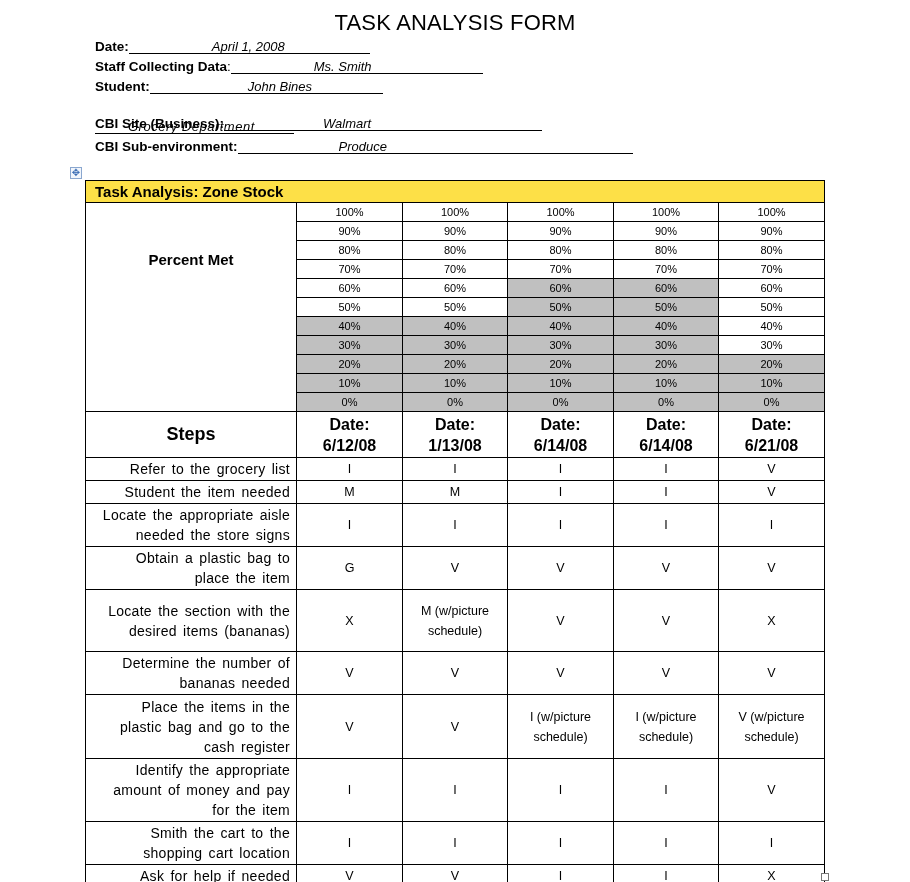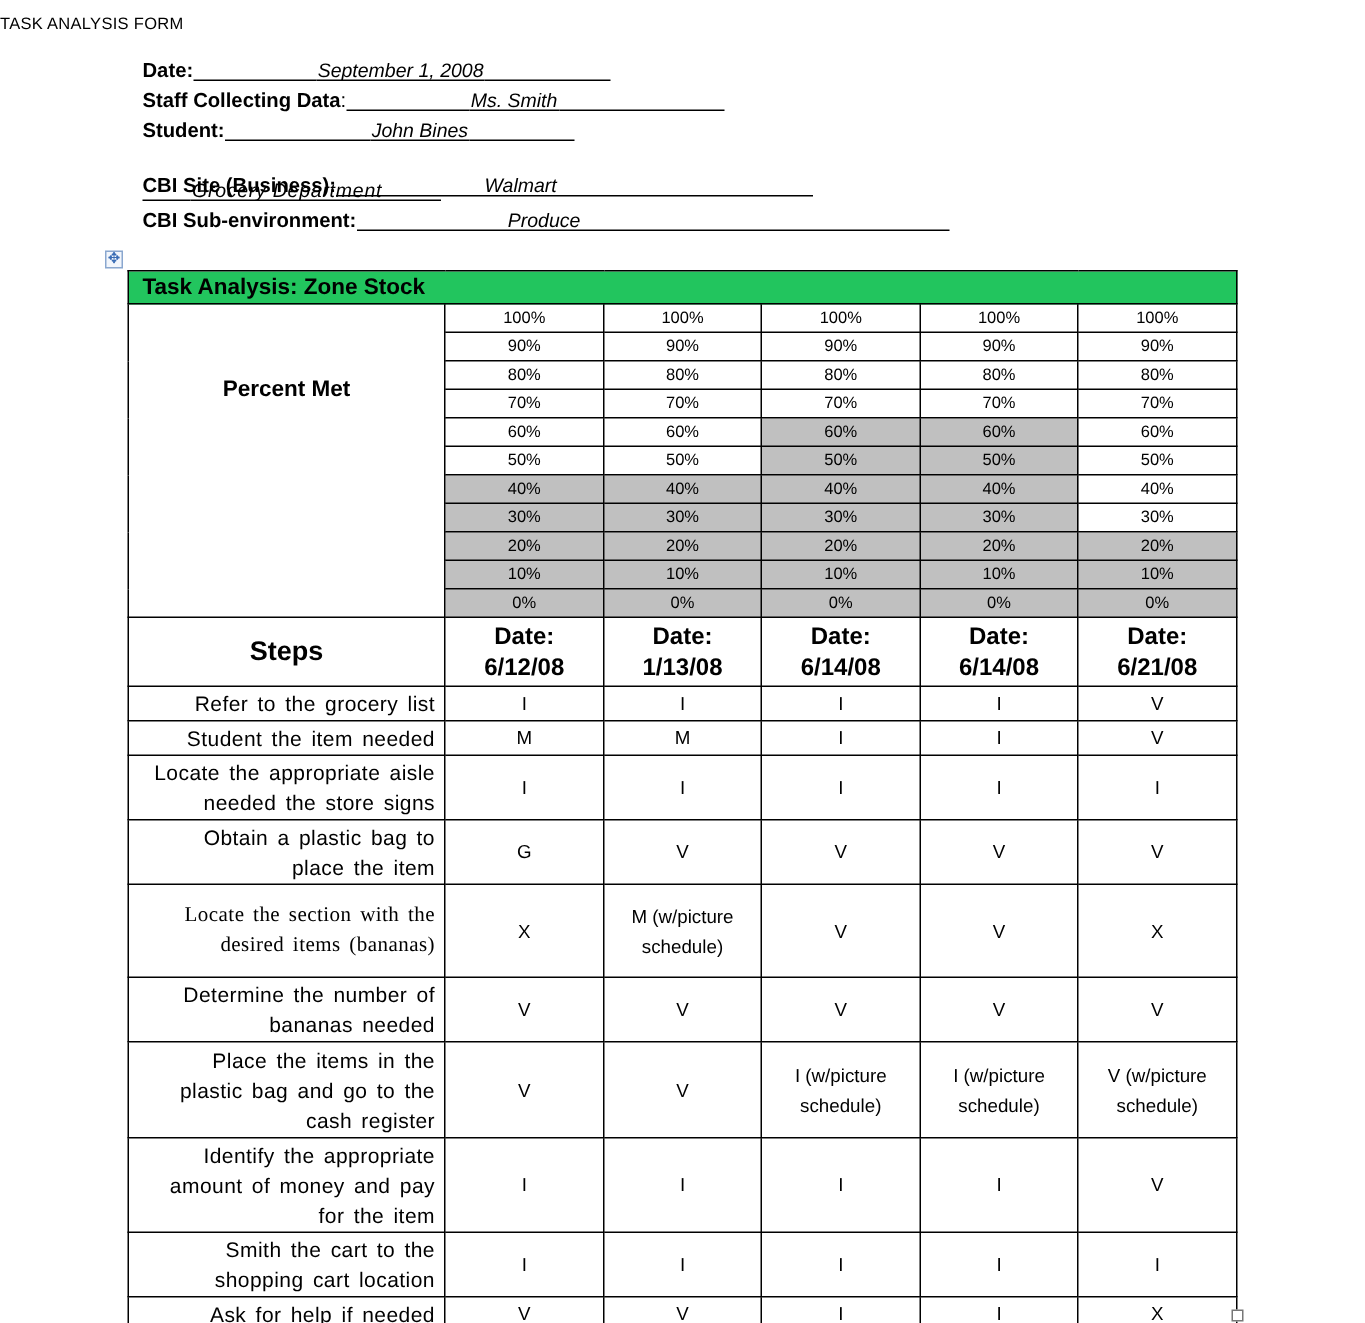--- a/index.html
+++ b/index.html
@@ -1,19 +1,19 @@
 <!DOCTYPE html>
 <html><head>
 <meta charset="utf-8">
 <style>
   html, body { margin: 0; padding: 0; background: #ffffff; }
   body { width: 910px; height: 882px; position: relative; overflow: hidden;
          font-family: "Liberation Sans", "DejaVu Sans", sans-serif; color: #000; }
-  .title { position: absolute; left: 0; width: 910px; top: 10px; 
-           font-size: 11px; letter-spacing: 0.2px; }
+  .title { position: absolute; left: 0; width: 910px; top: 10px; text-align: center;
+           font-size: 22px; letter-spacing: 0.2px; }
   .field { position: absolute; left: 95px; height: 20px; font-size: 13.5px; white-space: nowrap; display: flex; align-items: flex-end; }
   .field .lbl { font-weight: bold; }
   .field .line { display: inline-block; border-bottom: 1px solid #000; height: 14px; }
   .field .val { font-style: italic; font-size: 13px; padding: 0 1px; }
   .move-handle { position: absolute; left: 70px; top: 167px; width: 10px; height: 10px;
                  border: 1px solid #8aa7cf; background: #f2f6fc; color: #3a6db5;
                  font-size: 10px; line-height: 10px; text-align: center; }
   .resize-handle { position: absolute; left: 821px; top: 873px; width: 6px; height: 6px;
                    border: 1px solid #777; background: #fff; }
   table.ta { position: absolute; left: 85px; top: 180px; border-collapse: collapse;
@@ -32,21 +32,21 @@
   .step td.v { text-align: center; font-size: 12.5px; line-height: 20px; }
 </style>
 </head>
 <body>
 
 <div class="title">TASK ANALYSIS FORM</div>
 
 <div class="field" style="top:34px">
   <span class="lbl">Date:</span>
   <span class="line" style="width:82px"></span>
-  <span class="line val">September 1, 2008</span>
+  <span class="line val">April 1, 2008</span>
   <span class="line" style="width:84px"></span>
 </div>
 <div class="field" style="top:54px">
   <span class="lbl">Staff Collecting Data</span>
     <span>:</span>
   <span class="line" style="width:82px"></span>
   <span class="line val">Ms. Smith</span>
   <span class="line" style="width:110px"></span>
 </div>
 <div class="field" style="top:74px">
@@ -79,21 +79,21 @@
   <colgroup>
     <col style="width:211px">
       <col style="width:106px">
       <col style="width:105px">
       <col style="width:106px">
       <col style="width:105px">
       <col style="width:106px">
   </colgroup>
   <tbody id="tbody">
     <tr class="hdr">
-      <td colspan="6" style="background: #22c55e;">Task Analysis: Zone Stock</td>
+      <td colspan="6" style="background: #fde047;">Task Analysis: Zone Stock</td>
     </tr>
   <tr class="pct">
         <td rowspan="11" class="pm-label">
           <span>Percent Met</span>
         </td>
         <td class="p">100%</td>
         <td class="p">100%</td>
         <td class="p">100%</td>
         <td class="p">100%</td>
         <td class="p">100%</td>
@@ -217,21 +217,21 @@
       </tr>
       <tr class="step">
         <td class="s" style="height: 40px;">Obtain a plastic bag to place the item</td>
         <td class="v" style="height: 40px;">G</td>
         <td class="v" style="height: 40px;">V</td>
         <td class="v" style="height: 40px;">V</td>
         <td class="v" style="height: 40px;">V</td>
         <td class="v" style="height: 40px;">V</td>
       </tr>
       <tr class="step">
-        <td class="s" style="height: 59px; font-family: Liberation Serif, serif;">Locate the section with the desired items (bananas)</td>
+        <td class="s" style="height: 59px;">Locate the section with the desired items (bananas)</td>
         <td class="v" style="height: 59px;">X</td>
         <td class="v" style="height: 59px;">M (w/picture schedule)</td>
         <td class="v" style="height: 59px;">V</td>
         <td class="v" style="height: 59px;">V</td>
         <td class="v" style="height: 59px;">X</td>
       </tr>
       <tr class="step">
         <td class="s" style="height: 39px;">Determine the number of bananas needed</td>
         <td class="v" style="height: 39px;">V</td>
         <td class="v" style="height: 39px;">V</td>

